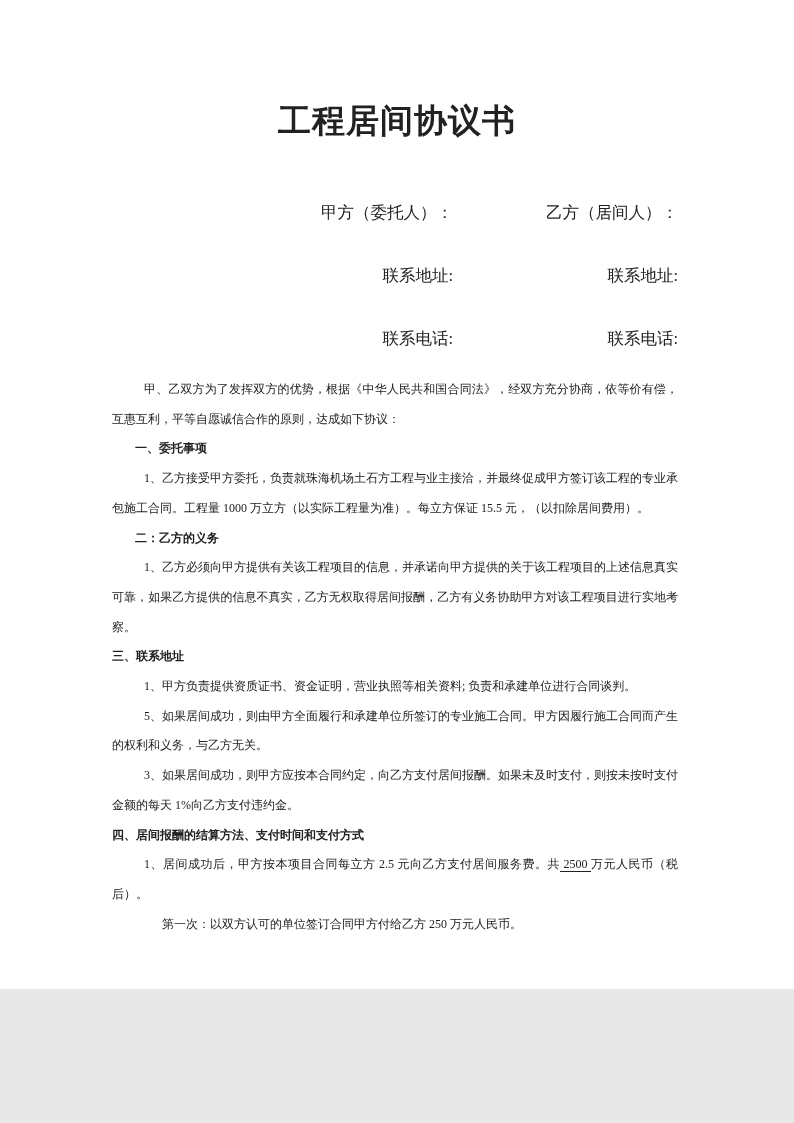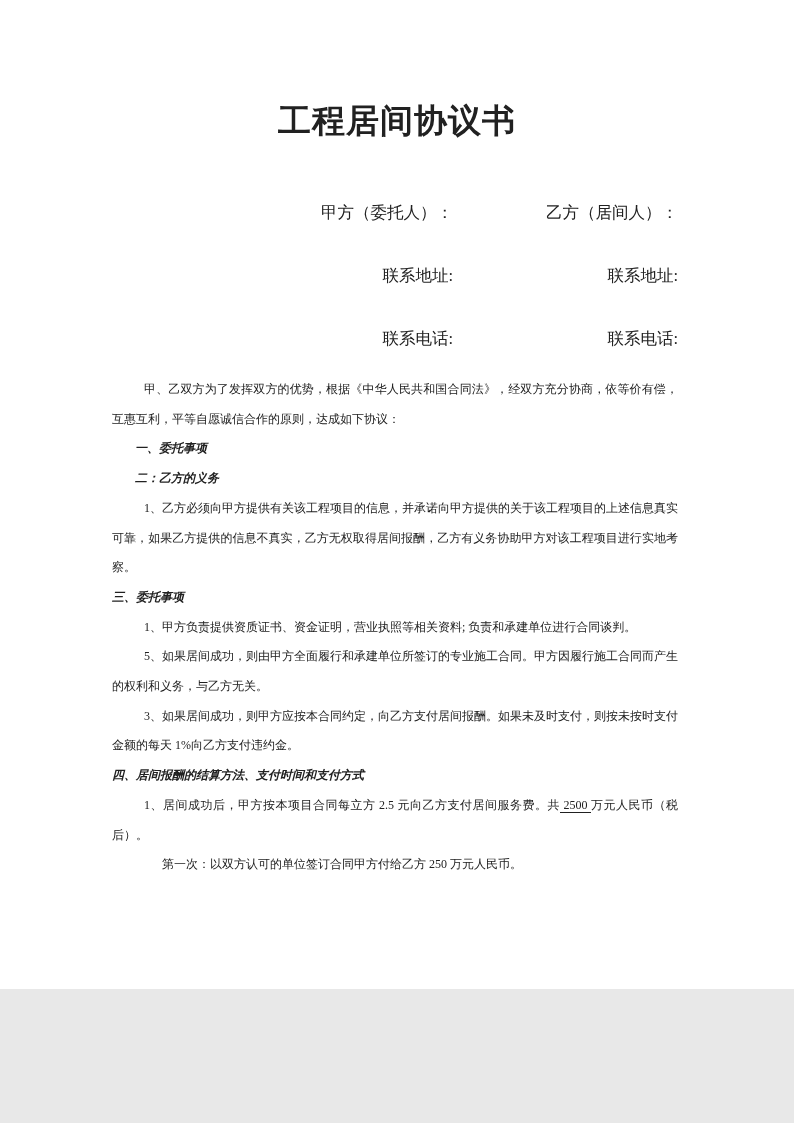--- a/index.html
+++ b/index.html
@@ -40,21 +40,21 @@
     flex: 0 0 318px;
   }
   .cell-b { flex: 1 1 auto; }
   .body-text {
     margin: 26px 116px 0 112px;
     font-size: 12px;
     line-height: 29.7px;
     text-align: justify;
   }
   .para { margin: 0; }
-  .heading { margin: 0; font-weight: 700; font-style: italic; }
+  .heading { margin: 0; font-weight: 700; }
   .indent-2 { text-indent: 32px; }
   .indent-3 { text-indent: 50px; }
   .indent-h { padding-left: 23px; }
   .u { text-decoration: underline; text-underline-offset: 3px; }
 </style>
 </head>
 <body>
 
 <div class="page">
 
@@ -73,25 +73,26 @@
       <span class="cell-a">联系电话:</span>
       <span class="cell-b">联系电话:</span>
     </div>
   </div>
 
   <div class="body-text">
 
     <p class="para indent-2">甲、乙双方为了发挥双方的优势，根据《中华人民共和国合同法》，经双方充分协商，依等价有偿，互惠互利，平等自愿诚信合作的原则，达成如下协议：</p>
 
     <p class="heading indent-h">一、委托事项</p>
+    <p class="para indent-2">1、乙方接受甲方委托，负责就珠海机场土石方工程与业主接洽，并最终促成甲方签订该工程的专业承包施工合同。工程量 1000 万立方（以实际工程量为准）。每立方保证 15.5 元，（以扣除居间费用）。</p>
 
     <p class="heading indent-h">二：乙方的义务</p>
     <p class="para indent-2">1、乙方必须向甲方提供有关该工程项目的信息，并承诺向甲方提供的关于该工程项目的上述信息真实可靠，如果乙方提供的信息不真实，乙方无权取得居间报酬，乙方有义务协助甲方对该工程项目进行实地考察。</p>
 
-    <p class="heading">三、委托事项</p>
+    <p class="heading">三、联系地址</p>
     <p class="para indent-2">1、甲方负责提供资质证书、资金证明，营业执照等相关资料; 负责和承建单位进行合同谈判。</p>
     <p class="para indent-2">5、如果居间成功，则由甲方全面履行和承建单位所签订的专业施工合同。甲方因履行施工合同而产生的权利和义务，与乙方无关。</p>
     <p class="para indent-2">3、如果居间成功，则甲方应按本合同约定，向乙方支付居间报酬。如果未及时支付，则按未按时支付金额的每天 1%向乙方支付违约金。</p>
 
     <p class="heading">四、居间报酬的结算方法、支付时间和支付方式</p>
     <p class="para indent-2"><span>1、居间成功后，甲方按本项目合同每立方 2.5 元向乙方支付居间服务费。共</span><span class="u"> 2500 </span><span>万元人民币（税后）。</span></p>
     <p class="para indent-3">第一次：以双方认可的单位签订合同甲方付给乙方 250 万元人民币。</p>
 
   </div>
 

